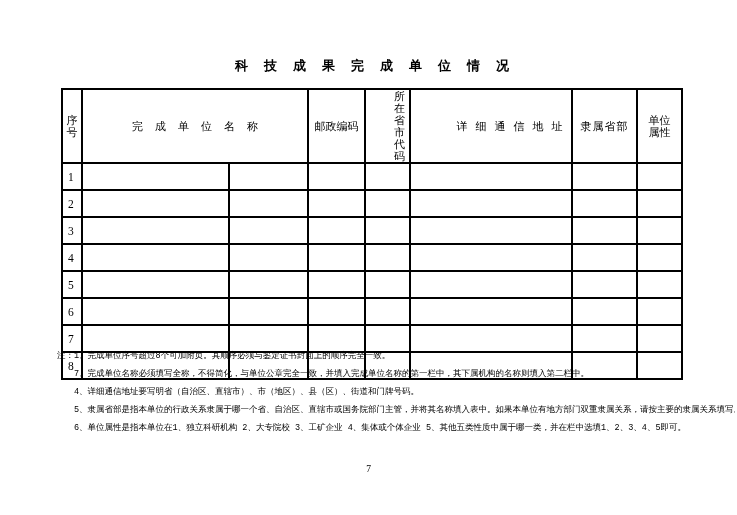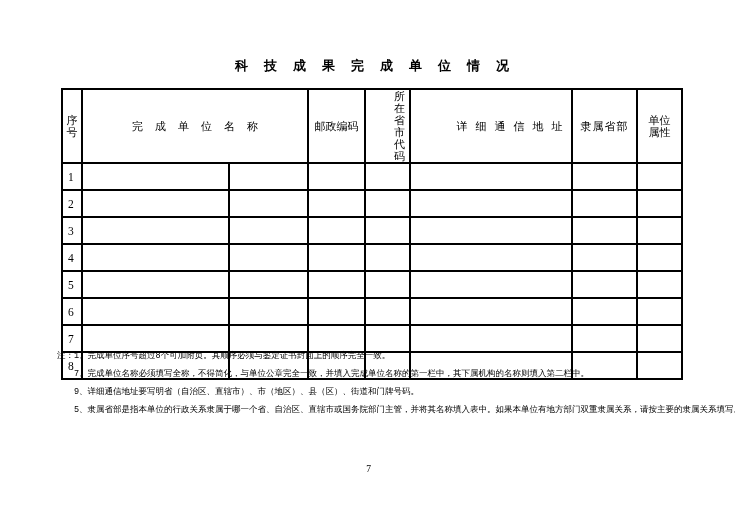--- a/index.html
+++ b/index.html
@@ -197,19 +197,20 @@
         <td></td>
       </tr>
     </tbody>
   </table>
 
   <div class="notes">
     <div class="note-line">
       <span>注：</span><span>1、完成单位序号超过8个可加附页。其顺序必须与鉴定证书封面上的顺序完全一致。</span>
     </div>
     <div class="note-line indent">7、完成单位名称必须填写全称，不得简化，与单位公章完全一致，并填入完成单位名称的第一栏中，其下属机构的名称则填入第二栏中。</div>
-    <div class="note-line indent">9、详细通信地址要写明省（自治区、直辖市）、市（地区）、县（区）、街道和门牌号码。</div>
+    <div class="note-line indent">4、详细通信地址要写明省（自治区、直辖市）、市（地区）、县（区）、街道和门牌号码。</div>
     <div class="note-line indent">5、隶属省部是指本单位的行政关系隶属于哪一个省、自治区、直辖市或国务院部门主管，并将其名称填入表中。如果本单位有地方部门双重隶属关系，请按主要的隶属关系填写。</div>
+    <div class="note-line indent">6、单位属性是指本单位在1、独立科研机构 2、大专院校 3、工矿企业 4、集体或个体企业 5、其他五类性质中属于哪一类，并在栏中选填1、2、3、4、5即可。</div>
   </div>
 
   <div class="page-number">7</div>
 
 </div>
 
 </body></html>

